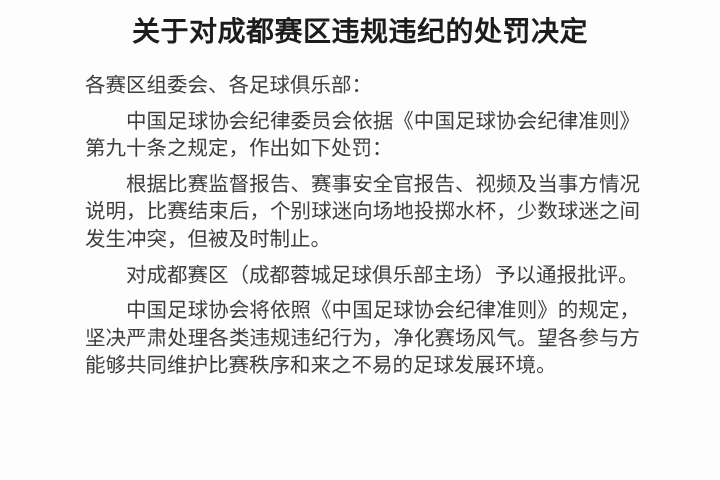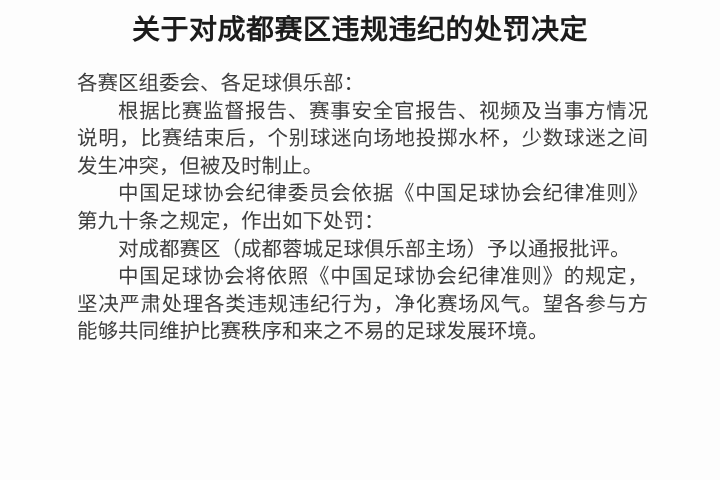--- a/index.html
+++ b/index.html
@@ -5,53 +5,53 @@
   html, body {
     margin: 0;
     padding: 0;
   }
   .page {
     position: relative;
     width: 720px;
     height: 480px;
     background: var(--bg-color, #fdfdfd);
     overflow: hidden;
-    font-family: Liberation Mono, monospace;
+    font-family: Liberation Sans, sans-serif;
   }
   .doc-title {
     margin: 0;
     padding-top: 15px;
     text-align: center;
     font-size: 28px;
     font-weight: bold;
     letter-spacing: 0.5px;
     color: var(--title-color, #1c1c1c);
     line-height: 34px;
   }
   .doc-body {
     margin: 22px 72px 0 77px;
     font-size: 20.5px;
     line-height: 27.6px;
     text-align: justify;
     color: var(--body-color, #3f3f3f);
   }
   .doc-body p {
-    margin: 0;
+    margin: 8px;
     padding: 0;
   }
   .doc-body p.indent {
     text-indent: 2em;
   }
 </style>
 </head>
 <body>
 
 <div class="page" style="--bg-color: #fdfdfd; --title-color: #1c1c1c; --body-color: #3f3f3f;">
   <h1 class="doc-title">关于对成都赛区违规违纪的处罚决定</h1>
 
   <div class="doc-body">
     <p>各赛区组委会、各足球俱乐部：</p>
+    <p class="indent">中国足球协会纪律委员会依据《中国足球协会纪律准则》第九十条之规定，作出如下处罚：</p>
     <p class="indent">根据比赛监督报告、赛事安全官报告、视频及当事方情况说明，比赛结束后，个别球迷向场地投掷水杯，少数球迷之间发生冲突，但被及时制止。</p>
-    <p class="indent">中国足球协会纪律委员会依据《中国足球协会纪律准则》第九十条之规定，作出如下处罚：</p>
     <p class="indent">对成都赛区（成都蓉城足球俱乐部主场）予以通报批评。</p>
     <p class="indent">中国足球协会将依照《中国足球协会纪律准则》的规定，坚决严肃处理各类违规违纪行为，净化赛场风气。望各参与方能够共同维护比赛秩序和来之不易的足球发展环境。</p>
   </div>
 </div>
 
 </body></html>

